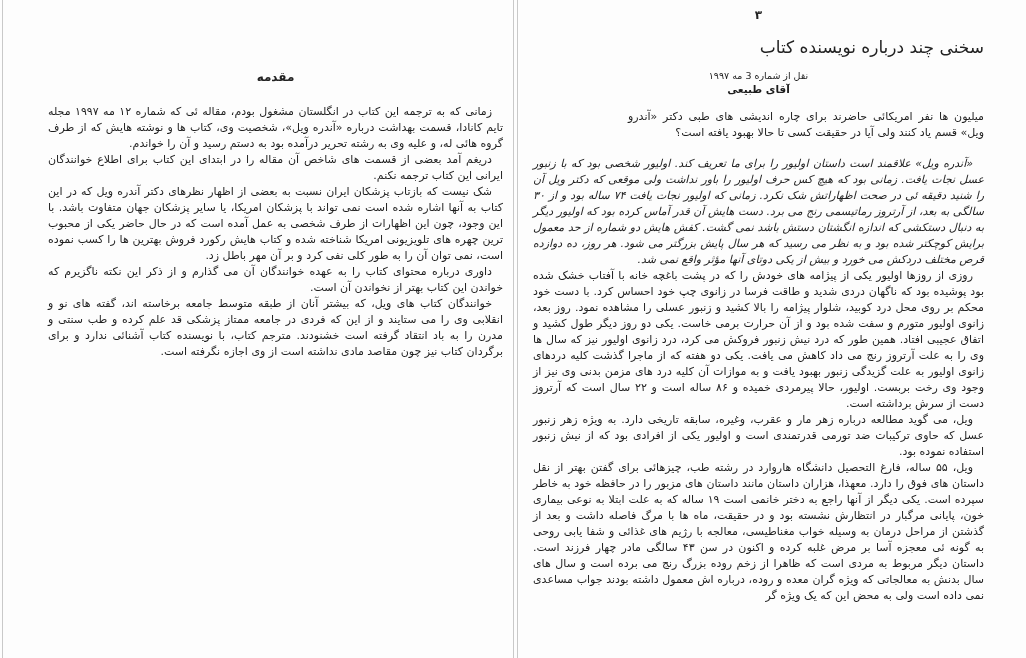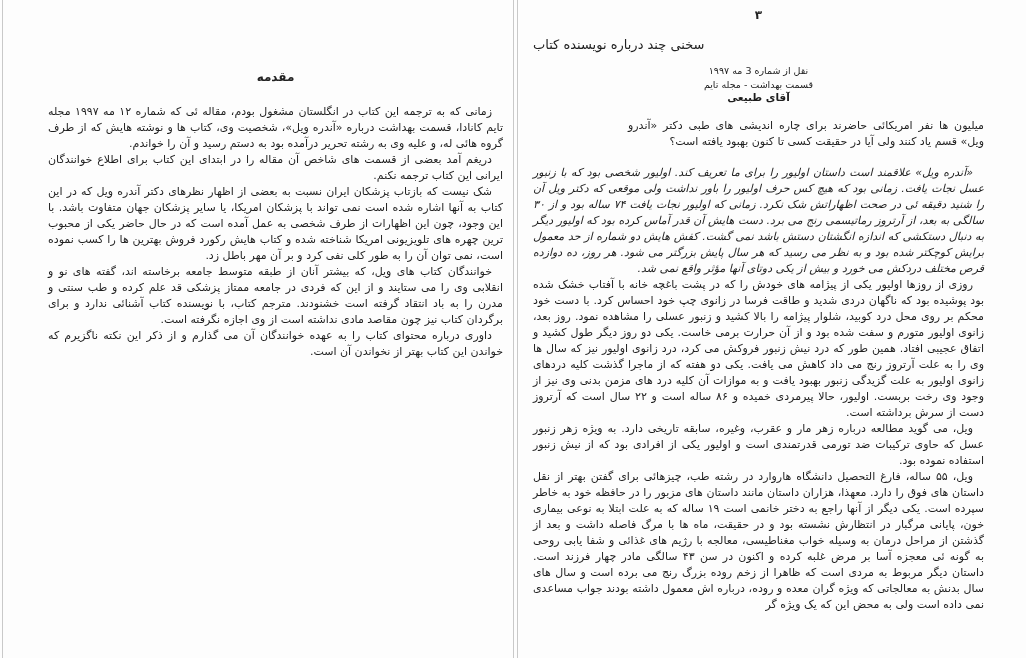--- a/index.html
+++ b/index.html
@@ -56,22 +56,22 @@
   }
 
   .page-number {
     margin: 8px 0 0 0;
     text-align: center;
     font-size: 12px;
     font-weight: bold;
   }
   .article-title {
     margin: 15px 0 2px 0;
-    text-align: left;
-    font-size: 13px;
+    text-align: right;
+    font-size: 17px;
     font-weight: normal;
   }
   .source-block {
     margin-top: 12px;
     text-align: center;
     font-size: 9.5px;
     line-height: 13.5px;
     color: #1d1d1d;
   }
   .source-block .bold-line {
@@ -109,35 +109,34 @@
   <div class="edge-line edge-left"></div>
   <div class="edge-line seam-a"></div>
   <div class="edge-line seam-b"></div>
 
   <div class="page page-left">
     <div class="intro-heading">مقدمه</div>
     <div class="body-text left-body">
       <p class="para">زمانی که به ترجمه این کتاب در انگلستان مشغول بودم، مقاله ئی که شماره ۱۲ مه ۱۹۹۷ مجله تایم کانادا، قسمت بهداشت درباره «آندره ویل»، شخصیت وی، کتاب ها و نوشته هایش که از طرف گروه هائی له، و علیه وی به رشته تحریر درآمده بود به دستم رسید و آن را خواندم.</p>
       <p class="para">دریغم آمد بعضی از قسمت های شاخص آن مقاله را در ابتدای این کتاب برای اطلاع خوانندگان ایرانی این کتاب ترجمه نکنم.</p>
       <p class="para">شک نیست که بازتاب پزشکان ایران نسبت به بعضی از اظهار نظرهای دکتر آندره ویل که در این کتاب به آنها اشاره شده است نمی تواند با پزشکان امریکا، یا سایر پزشکان جهان متفاوت باشد. با این وجود، چون این اظهارات از طرف شخصی به عمل آمده است که در حال حاضر یکی از محبوب ترین چهره های تلویزیونی امریکا شناخته شده و کتاب هایش رکورد فروش بهترین ها را کسب نموده است، نمی توان آن را به طور کلی نفی کرد و بر آن مهر باطل زد.</p>
+      <p class="para">داوری درباره محتوای کتاب را به عهده خوانندگان آن می گذارم و از ذکر این نکته ناگزیرم که خواندن این کتاب بهتر از نخواندن آن است.</p>
       <p class="para">خوانندگان کتاب های ویل، که بیشتر آنان از طبقه متوسط جامعه برخاسته اند، گفته های نو و انقلابی وی را می ستایند و از این که فردی در جامعه ممتاز پزشکی قد علم کرده و طب سنتی و مدرن را به باد انتقاد گرفته است خشنودند. مترجم کتاب، با نویسنده کتاب آشنائی ندارد و برای برگردان کتاب نیز چون مقاصد مادی نداشته است از وی اجازه نگرفته است.</p>
-      <p class="para">داوری درباره محتوای کتاب را به عهده خوانندگان آن می گذارم و از ذکر این نکته ناگزیرم که خواندن این کتاب بهتر از نخواندن آن است.</p>
     </div>
   </div>
 
   <div class="page page-right">
     <div class="page-number">۳</div>
     <div class="article-title">سخنی چند درباره نویسنده کتاب</div>
     <div class="source-block">
       <div>نقل از شماره 3 مه ۱۹۹۷</div>
-      <div>قسمت بهداشت - مجله تایم</div>
       <div class="bold-line">آقای طبیعی</div>
     </div>
     <div class="body-text">
-      <p class="lead">میلیون ها نفر امریکائی حاضرند برای چاره اندیشی های طبی دکتر «آندرو ویل» قسم یاد کنند ولی آیا در حقیقت کسی تا کنون بهبود یافته است؟</p>
+      <p class="lead">میلیون ها نفر امریکائی حاضرند برای چاره اندیشی های طبی دکتر «آندرو ویل» قسم یاد کنند ولی آیا در حقیقت کسی تا حالا بهبود یافته است؟</p>
       <p class="para after-gap">«آندره ویل» علاقمند است داستان اولیور را برای ما تعریف کند. اولیور شخصی بود که با زنبور عسل نجات یافت. زمانی بود که هیچ کس حرف اولیور را باور نداشت ولی موقعی که دکتر ویل آن را شنید دقیقه ئی در صحت اظهاراتش شک نکرد. زمانی که اولیور نجات یافت ۷۴ ساله بود و از ۳۰ سالگی به بعد، از آرتروز رماتیسمی رنج می برد. دست هایش آن قدر آماس کرده بود که اولیور دیگر به دنبال دستکشی که اندازه انگشتان دستش باشد نمی گشت. کفش هایش دو شماره از حد معمول برایش کوچکتر شده بود و به نظر می رسید که هر سال پایش بزرگتر می شود. هر روز، ده دوازده قرص مختلف دردکش می خورد و بیش از یکی دوتای آنها مؤثر واقع نمی شد.</p>
       <p class="para">روزی از روزها اولیور یکی از پیژامه های خودش را که در پشت باغچه خانه با آفتاب خشک شده بود پوشیده بود که ناگهان دردی شدید و طاقت فرسا در زانوی چپ خود احساس کرد. با دست خود محکم بر روی محل درد کوبید، شلوار پیژامه را بالا کشید و زنبور عسلی را مشاهده نمود. روز بعد، زانوی اولیور متورم و سفت شده بود و از آن حرارت برمی خاست. یکی دو روز دیگر طول کشید و اتفاق عجیبی افتاد. همین طور که درد نیش زنبور فروکش می کرد، درد زانوی اولیور نیز که سال ها وی را به علت آرتروز رنج می داد کاهش می یافت. یکی دو هفته که از ماجرا گذشت کلیه دردهای زانوی اولیور به علت گزیدگی زنبور بهبود یافت و به موازات آن کلیه درد های مزمن بدنی وی نیز از وجود وی رخت بربست. اولیور، حالا پیرمردی خمیده و ۸۶ ساله است و ۲۲ سال است که آرتروز دست از سرش برداشته است.</p>
       <p class="para">ویل، می گوید مطالعه درباره زهر مار و عقرب، وغیره، سابقه تاریخی دارد. به ویژه زهر زنبور عسل که حاوی ترکیبات ضد تورمی قدرتمندی است و اولیور یکی از افرادی بود که از نیش زنبور استفاده نموده بود.</p>
       <p class="para">ویل، ۵۵ ساله، فارغ التحصیل دانشگاه هاروارد در رشته طب، چیزهائی برای گفتن بهتر از نقل داستان های فوق را دارد. معهذا، هزاران داستان مانند داستان های مزبور را در حافظه خود به خاطر سپرده است. یکی دیگر از آنها راجع به دختر خانمی است ۱۹ ساله که به علت ابتلا به نوعی بیماری خون، پایانی مرگبار در انتظارش نشسته بود و در حقیقت، ماه ها با مرگ فاصله داشت و بعد از گذشتن از مراحل درمان به وسیله خواب مغناطیسی، معالجه با رژیم های غذائی و شفا یابی روحی به گونه ئی معجزه آسا بر مرض غلبه کرده و اکنون در سن ۴۳ سالگی مادر چهار فرزند است. داستان دیگر مربوط به مردی است که ظاهرا از زخم روده بزرگ رنج می برده است و سال های سال بدنش به معالجاتی که ویژه گران معده و روده، درباره اش معمول داشته بودند جواب مساعدی نمی داده است ولی به محض این که یک ویژه گر</p>
     </div>
   </div>
 
 </div>
 
 </body></html>

